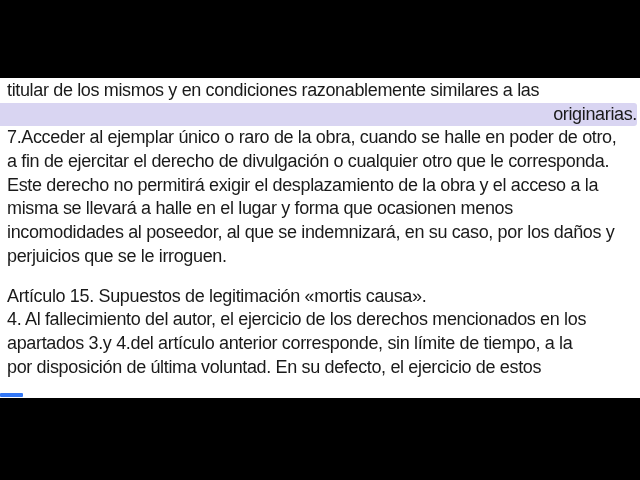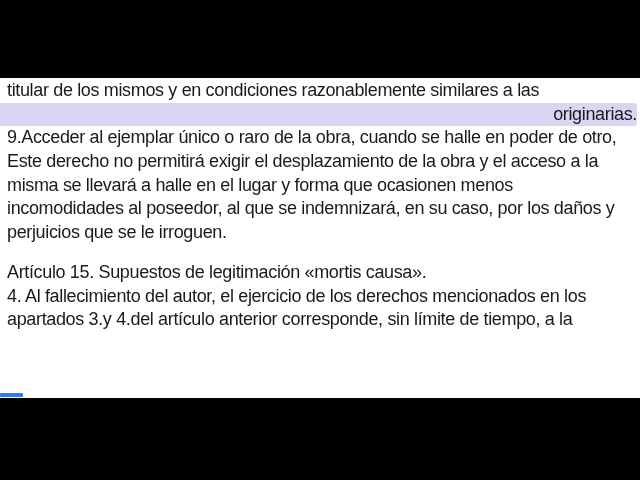--- a/index.html
+++ b/index.html
@@ -65,26 +65,28 @@
 </style>
 </head>
 <body>
 
 <div class="letterbox top"></div>
 
 <div class="page">
   <div class="textblock">
     <div class="line">titular de los mismos y en condiciones razonablemente similares a las</div>
     <div class="line hl">originarias.</div>
-    <div class="line">9.Acceder al ejemplar único o raro de la obra, cuando se halle en poder de otro,</div>
+    <div class="line">7.Acceder al ejemplar único o raro de la obra, cuando se halle en poder de otro,</div>
+    <div class="line">a fin de ejercitar el derecho de divulgación o cualquier otro que le corresponda.</div>
     <div class="line">Este derecho no permitirá exigir el desplazamiento de la obra y el acceso a la</div>
     <div class="line">misma se llevará a halle en el lugar y forma que ocasionen menos</div>
     <div class="line">incomodidades al poseedor, al que se indemnizará, en su caso, por los daños y</div>
     <div class="line">perjuicios que se le irroguen.</div>
     <div class="para-spacer"></div>
     <div class="line">Artículo 15. Supuestos de legitimación «mortis causa».</div>
     <div class="line">4. Al fallecimiento del autor, el ejercicio de los derechos mencionados en los</div>
     <div class="line">apartados 3.y 4.del artículo anterior corresponde, sin límite de tiempo, a la</div>
+    <div class="line">por disposición de última voluntad. En su defecto, el ejercicio de estos</div>
   </div>
   <div class="link-indicator"></div>
 </div>
 
 <div class="letterbox bottom"></div>
 
 </body></html>

